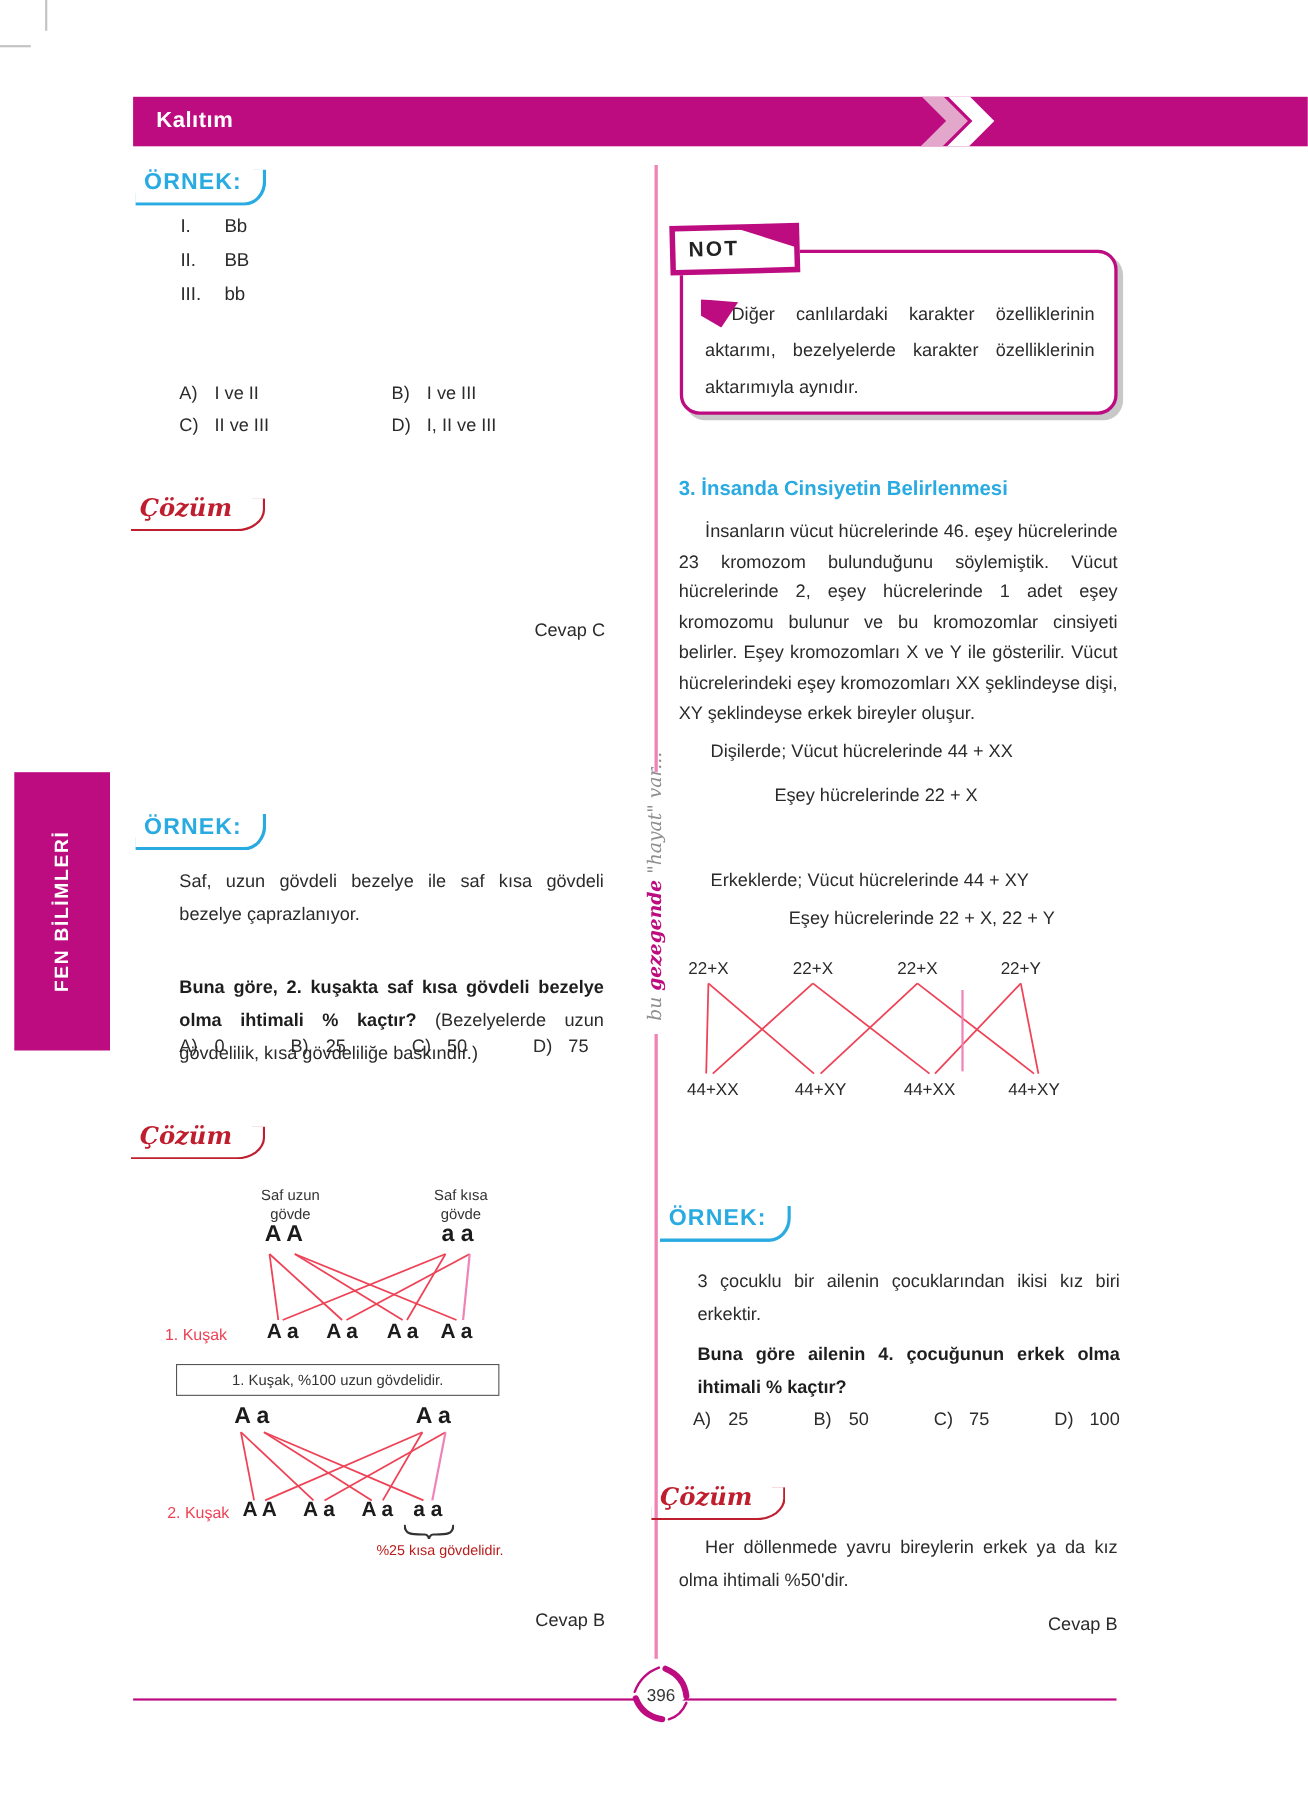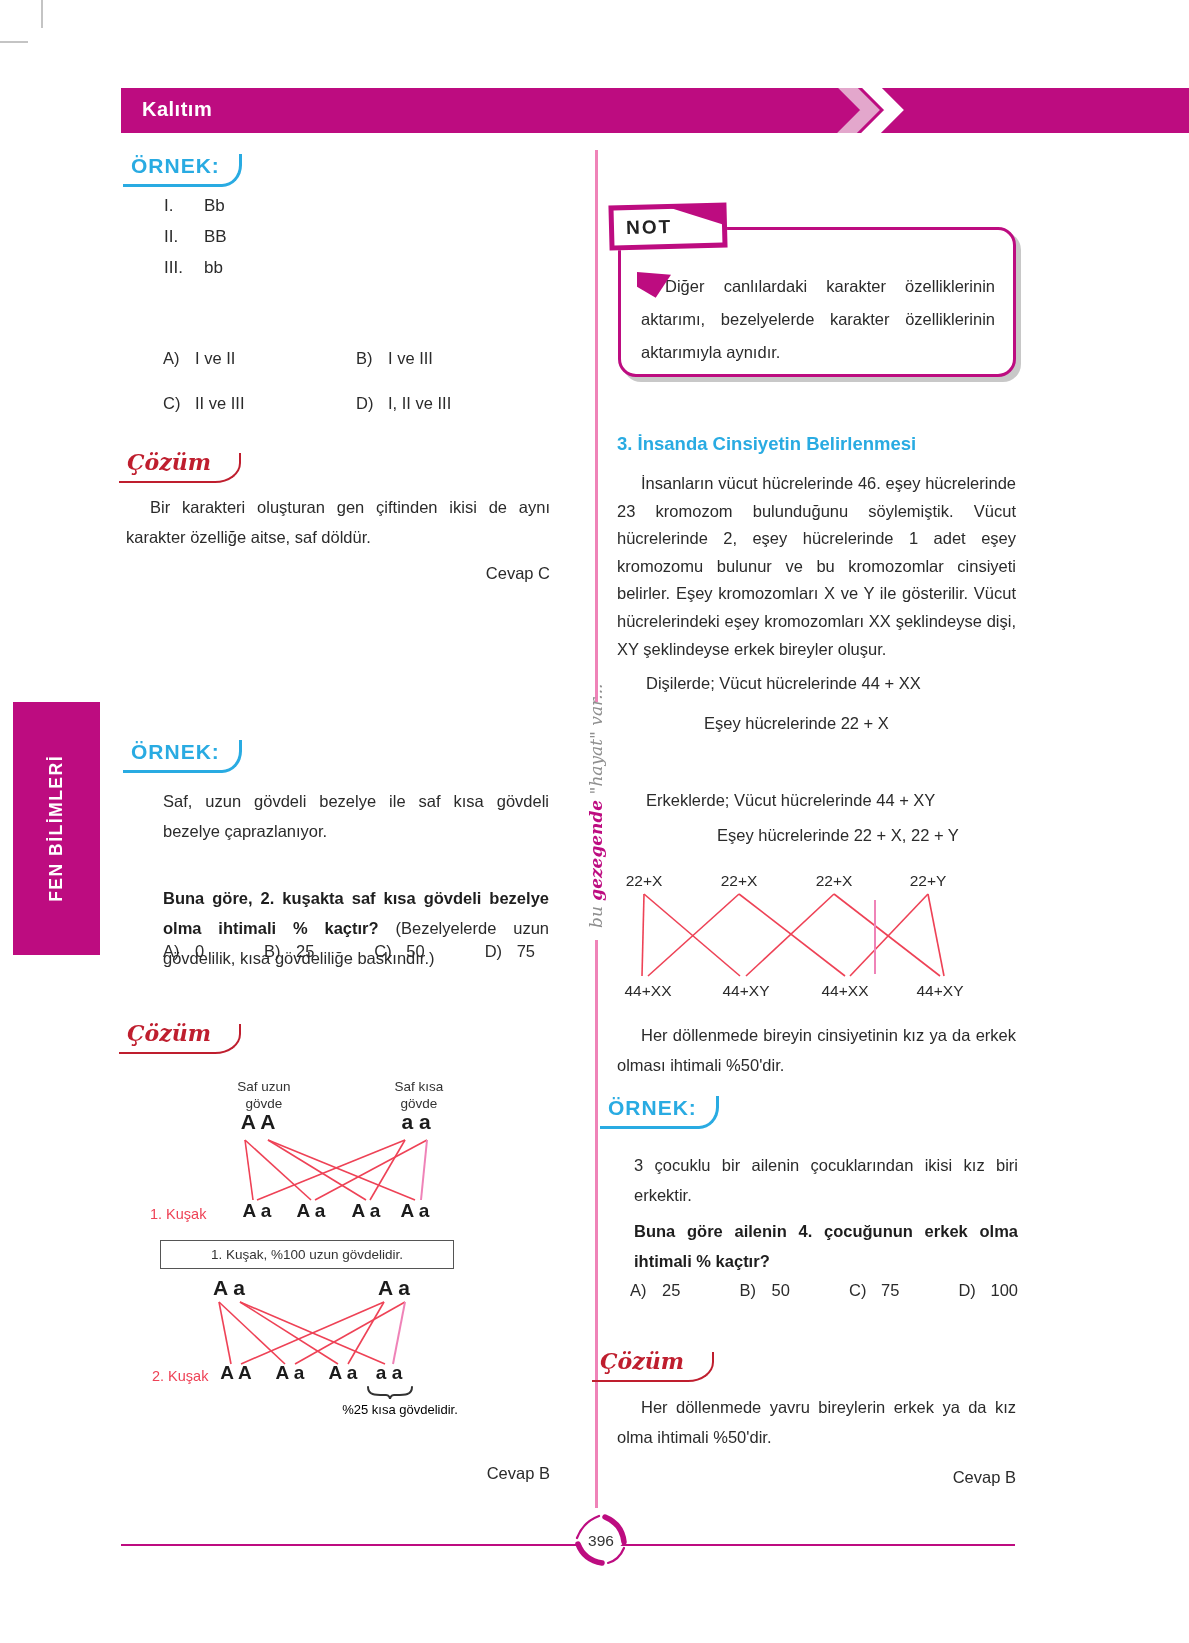--- a/index.html
+++ b/index.html
@@ -34,21 +34,21 @@
   .ornek::after{content:"";position:absolute;left:-8px;right:-22px;top:0;bottom:-9px;
     border-bottom:3px solid var(--blue);border-right:3px solid var(--blue);
     border-bottom-right-radius:20px 22px;}
   .cozum{color:var(--dark-red);font-weight:bold;font-style:italic;font-size:22px;
     font-family:"DejaVu Serif", serif;display:inline-block;position:relative;}
   .cozum::after{content:"";position:absolute;left:-8px;right:-30px;top:4px;bottom:-8px;
     border-bottom:2.5px solid var(--dark-red);border-right:2.5px solid var(--dark-red);
     border-bottom-right-radius:26px 20px;}
 
   
-  .optgrid{display:grid;grid-template-columns:50% 50%;row-gap:17px;font-size:16.5px;line-height:28px;}
+  .optgrid{display:grid;grid-template-columns:50% 50%;row-gap:1px;font-size:16.5px;line-height:28px;}
   .optflex{display:flex;justify-content:space-between;font-size:16.5px;gap:46px;}
   .optkey{display:inline-block;min-width:32px;}
 
   
   .not-box{border:3.5px solid var(--magenta);border-radius:18px;background:#fff;
     box-shadow:5px 5px 0 rgba(110,110,110,.38);}
   .not-text{padding:40px 18px 0 20px;font-size:16.5px;line-height:33px;text-align:justify;text-indent:24px;}
   .not-tab{position:absolute;left:-12px;top:-26px;width:118px;height:45px;background:#fff;
     border:5px solid var(--magenta);transform:rotate(-1.5deg);display:flex;align-items:center;
     padding-left:12px;box-sizing:border-box;z-index:3;}
@@ -60,21 +60,21 @@
 
   .section-heading{color:var(--blue);font-weight:bold;font-size:18.5px;}
 
   
   .plabel{width:110px;text-align:center;font-size:13.5px;line-height:17px;white-space:pre-line;color:#333;}
   .gval{text-align:center;font-weight:bold;color:#1b1b1b;}
   .gen-label{color:var(--line-red);font-size:14.5px;}
   .note-box{border:1.5px solid #555;font-size:13.5px;text-align:center;color:#333;background:#fff;}
   .cross-line{stroke:var(--line-red);stroke-width:1.6;}
   .cross-line-pink{stroke:var(--pink);stroke-width:2;}
-  .small-note{font-size:13px;color:#000000;text-align:center;}
+  .small-note{font-size:13px;color:#b91c1c;text-align:center;}
 
   
   .divider{background:var(--pink);width:2.5px;}
   .watermark{font-family:"DejaVu Serif", serif;font-style:italic;font-size:17px;color:#8f8f8f;
     white-space:nowrap;transform:rotate(-90deg);transform-origin:center;text-align:center;}
   .watermark .wm-accent{color:var(--magenta);font-weight:bold;}
 
   
   .sidebar-tab{background:var(--magenta);display:flex;align-items:center;justify-content:center;}
   .sidebar-label{writing-mode:vertical-rl;transform:rotate(180deg);color:#fff;font-weight:bold;
@@ -126,21 +126,20 @@
   <div class="abs optgrid" style="left:163px;top:344px;width:386px;">
     <span><span class="optkey">A)</span><span>I ve II</span></span>
     <span><span class="optkey">B)</span><span>I ve III</span></span>
     <span><span class="optkey">C)</span><span>II ve III</span></span>
     <span><span class="optkey">D)</span><span>I, II ve III</span></span>
   </div>
 
   <div class="abs" style="left:127px;top:449px;">
     <span class="cozum">Çözüm</span>
   </div>
-  <div class="abs body-text just indent" style="left:126px;top:492px;width:424px;">Bir karakteri oluşturan gen çiftinden ikisi de aynı karakter özelliğe aitse, saf döldür.</div>
   <div class="abs body-text right-align" style="left:126px;top:558px;width:424px;">Cevap C</div>
 
   <div class="abs" style="left:131px;top:740px;">
     <span class="ornek">ÖRNEK:</span>
   </div>
   <div class="abs body-text just" style="left:163px;top:786px;width:386px;">Saf, uzun gövdeli bezelye ile saf kısa gövdeli bezelye çaprazlanıyor.</div>
   <div class="abs body-text just" style="left:163px;top:855px;width:386px;margin-top:28px;">
     <span class="bold">Buna göre, 2. kuşakta saf kısa gövdeli bezelye olma ihtimali % kaçtır?</span><span> (Bezelyelerde uzun gövdelilik, kısa gövdeliliğe baskındır.)</span>
   </div>
   <div class="abs optflex" style="left:163px;top:942px;width:372px;">
@@ -240,21 +239,20 @@
     <line class="cross-line" x1="318" y1="2" x2="240" y2="84"></line>
     <line class="cross-line" x1="318" y1="2" x2="334" y2="84"></line>
     <line class="cross-line-pink" x1="265" y1="8" x2="265" y2="82"></line>
   </svg>
 
   <div class="abs sex-label" style="left:608px;top:982px;width:80px;">44+XX</div>
   <div class="abs sex-label" style="left:706px;top:982px;width:80px;">44+XY</div>
   <div class="abs sex-label" style="left:805px;top:982px;width:80px;">44+XX</div>
   <div class="abs sex-label" style="left:900px;top:982px;width:80px;">44+XY</div>
 
-  <div class="abs body-text just indent" style="left:617px;top:1020px;width:399px;">Her döllenmede bireyin cinsiyetinin kız ya da erkek olması ihtimali %50'dir.</div>
 
   <div class="abs" style="left:608px;top:1096px;">
     <span class="ornek">ÖRNEK:</span>
   </div>
   <div class="abs body-text just" style="left:634px;top:1150px;width:384px;">3 çocuklu bir ailenin çocuklarından ikisi kız biri erkektir.</div>
   <div class="abs body-text just bold" style="left:634px;top:1216px;width:384px;">Buna göre ailenin 4. çocuğunun erkek olma ihtimali % kaçtır?</div>
   <div class="abs optflex" style="left:630px;top:1281px;width:388px;">
     <span><span class="optkey">A)</span><span>25</span></span>
     <span><span class="optkey">B)</span><span>50</span></span>
     <span><span class="optkey">C)</span><span>75</span></span>

